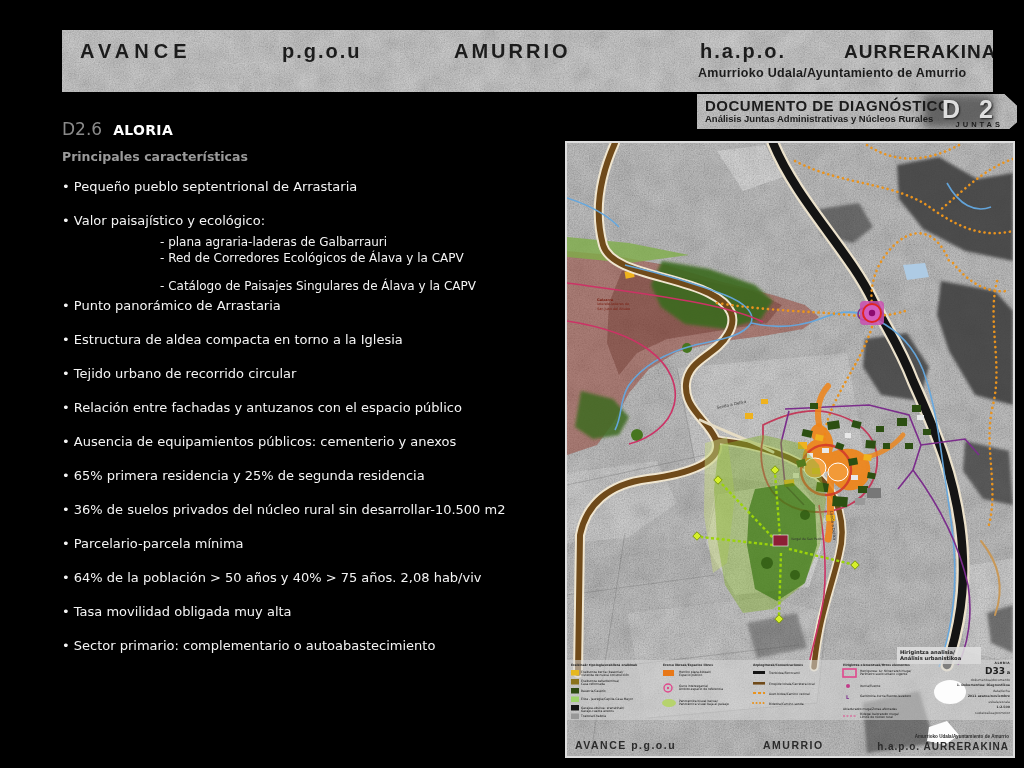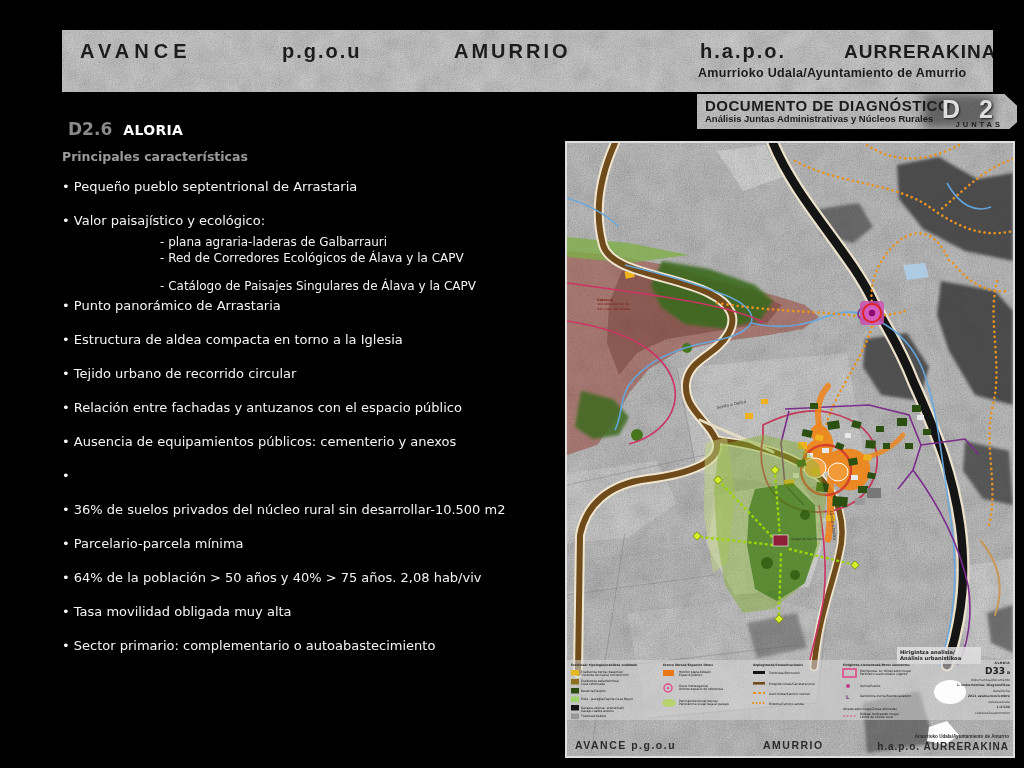--- a/index.html
+++ b/index.html
@@ -11,21 +11,21 @@
   .band svg.tex{position:absolute;left:0;top:0;}
   .band .htxt{position:absolute;color:#1c1c1c;font-family:"Liberation Sans",sans-serif;
               font-weight:bold;white-space:nowrap;}
   #band1{left:62px;top:30px;width:931px;height:62px;}
   #band2{left:697px;top:94px;width:320px;height:35px;
          clip-path:polygon(0 0,96% 0,100% 34%,100% 80%,97.5% 100%,0 100%);}
   #d2shadow{position:absolute;right:24px;top:0;width:70px;height:34px;background:#474747;
             filter:blur(5px);opacity:.75;}
   
   #title{left:62px;top:119px;white-space:nowrap;}
-  .t-code{font-size:17px;font-weight:bold;color:#8a8a8a;margin-left:6px;}
+  .t-code{font-size:17px;font-weight:normal;color:#8a8a8a;}
   .t-name{font-size:14px;font-weight:bold;color:#fff;margin-left:6px;letter-spacing:.3px;}
   #subtitle{left:62px;top:149px;font-size:12.5px;font-weight:bold;color:#9a9a9a;text-align:center;}
   #list{left:62px;top:176px;width:502px;color:#f4f4f4;}
   .li{font-size:13px;line-height:21px;margin:0 0 13px 0;white-space:nowrap;}
   .li .dot::before{content:"• ";}
   .sub{font-size:12px;line-height:15.5px;margin:0 0 0 98px;white-space:nowrap;}
   .sub.last{margin-bottom:13px;}
   
   #map{left:565px;top:141px;width:446px;height:613px;border:2px solid #dedede;background:#9c9c9c;}
 </style>
@@ -91,21 +91,21 @@
   <div class="li"><span class="dot"></span><span>Pequeño pueblo septentrional de Arrastaria</span></div>
   <div class="li" style="margin-bottom:4px"><span class="dot"></span><span>Valor paisajístico y ecológico:</span></div>
   <div class="sub">- plana agraria-laderas de Galbarrauri</div>
   <div class="sub last">- Red de Corredores Ecológicos de Álava y la CAPV</div>
   <div class="sub">- Catálogo de Paisajes Singulares de Álava y la CAPV</div>
   <div class="li"><span class="dot"></span><span>Punto panorámico de Arrastaria</span></div>
   <div class="li"><span class="dot"></span><span>Estructura de aldea compacta en torno a la Iglesia</span></div>
   <div class="li"><span class="dot"></span><span>Tejido urbano de recorrido circular</span></div>
   <div class="li"><span class="dot"></span><span>Relación entre fachadas y antuzanos con el espacio público</span></div>
   <div class="li"><span class="dot"></span><span>Ausencia de equipamientos públicos: cementerio y anexos</span></div>
-  <div class="li"><span class="dot"></span></div>
+  <div class="li"><span class="dot"></span><span>65% primera residencia y 25% de segunda residencia</span></div>
   <div class="li"><span class="dot"></span><span>36% de suelos privados del núcleo rural sin desarrollar-10.500 m2</span></div>
   <div class="li"><span class="dot"></span><span>Parcelario-parcela mínima</span></div>
   <div class="li"><span class="dot"></span><span>64% de la población &gt; 50 años y 40% &gt; 75 años. 2,08 hab/viv</span></div>
   <div class="li"><span class="dot"></span><span>Tasa movilidad obligada muy alta</span></div>
   <div class="li"><span class="dot"></span><span>Sector primario: complementario o autoabastecimiento</span></div>
 </div>
 
 <div id="map" class="abs">
 <svg width="446" height="613" viewBox="0 0 446 613">
 

